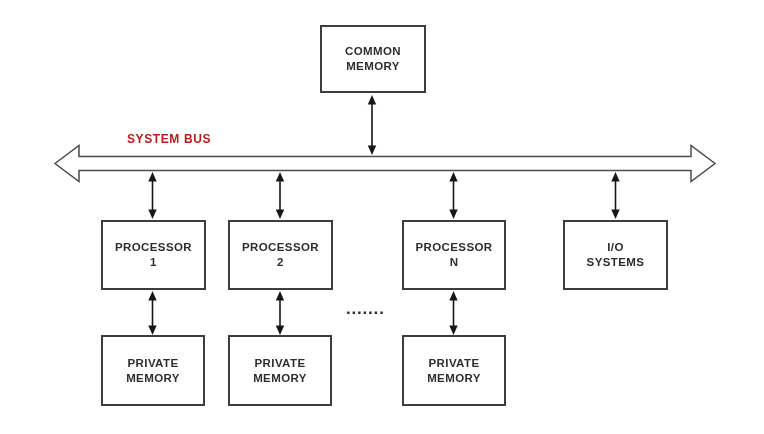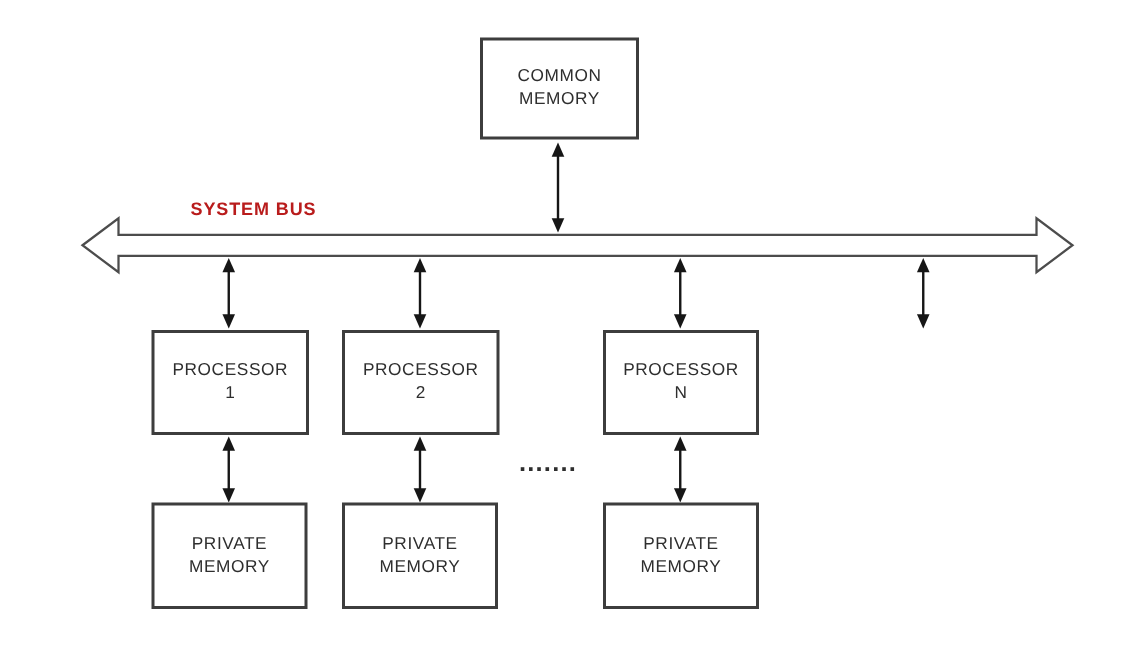--- a/index.html
+++ b/index.html
@@ -23,21 +23,21 @@
   .box {
     position: absolute;
     box-sizing: border-box;
     border: 2px solid #3d3d3d;
     background: #ffffff;
     display: flex;
     flex-direction: column;
     align-items: center;
     justify-content: center;
     text-align: right;
-    font-weight: normal;
+    font-weight: bold;
     font-size: 11.5px;
     line-height: 15px;
     letter-spacing: 0.4px;
     color: #2e2e2e;
   }
   .bus-label {
     position: absolute;
     left: 127px;
     top: 132px;
     font-weight: bold;
@@ -144,20 +144,24 @@
   <div class="box processor-2">
     <span>PROCESSOR</span>
     <span>2</span>
   </div>
 
   <div class="box processor-n">
     <span>PROCESSOR</span>
     <span>N</span>
   </div>
 
+  <div class="box io-systems">
+    <span>I/O</span>
+    <span>SYSTEMS</span>
+  </div>
 
   <div class="box private-memory-1">
     <span>PRIVATE</span>
     <span>MEMORY</span>
   </div>
 
   <div class="box private-memory-2">
     <span>PRIVATE</span>
     <span>MEMORY</span>
   </div>

